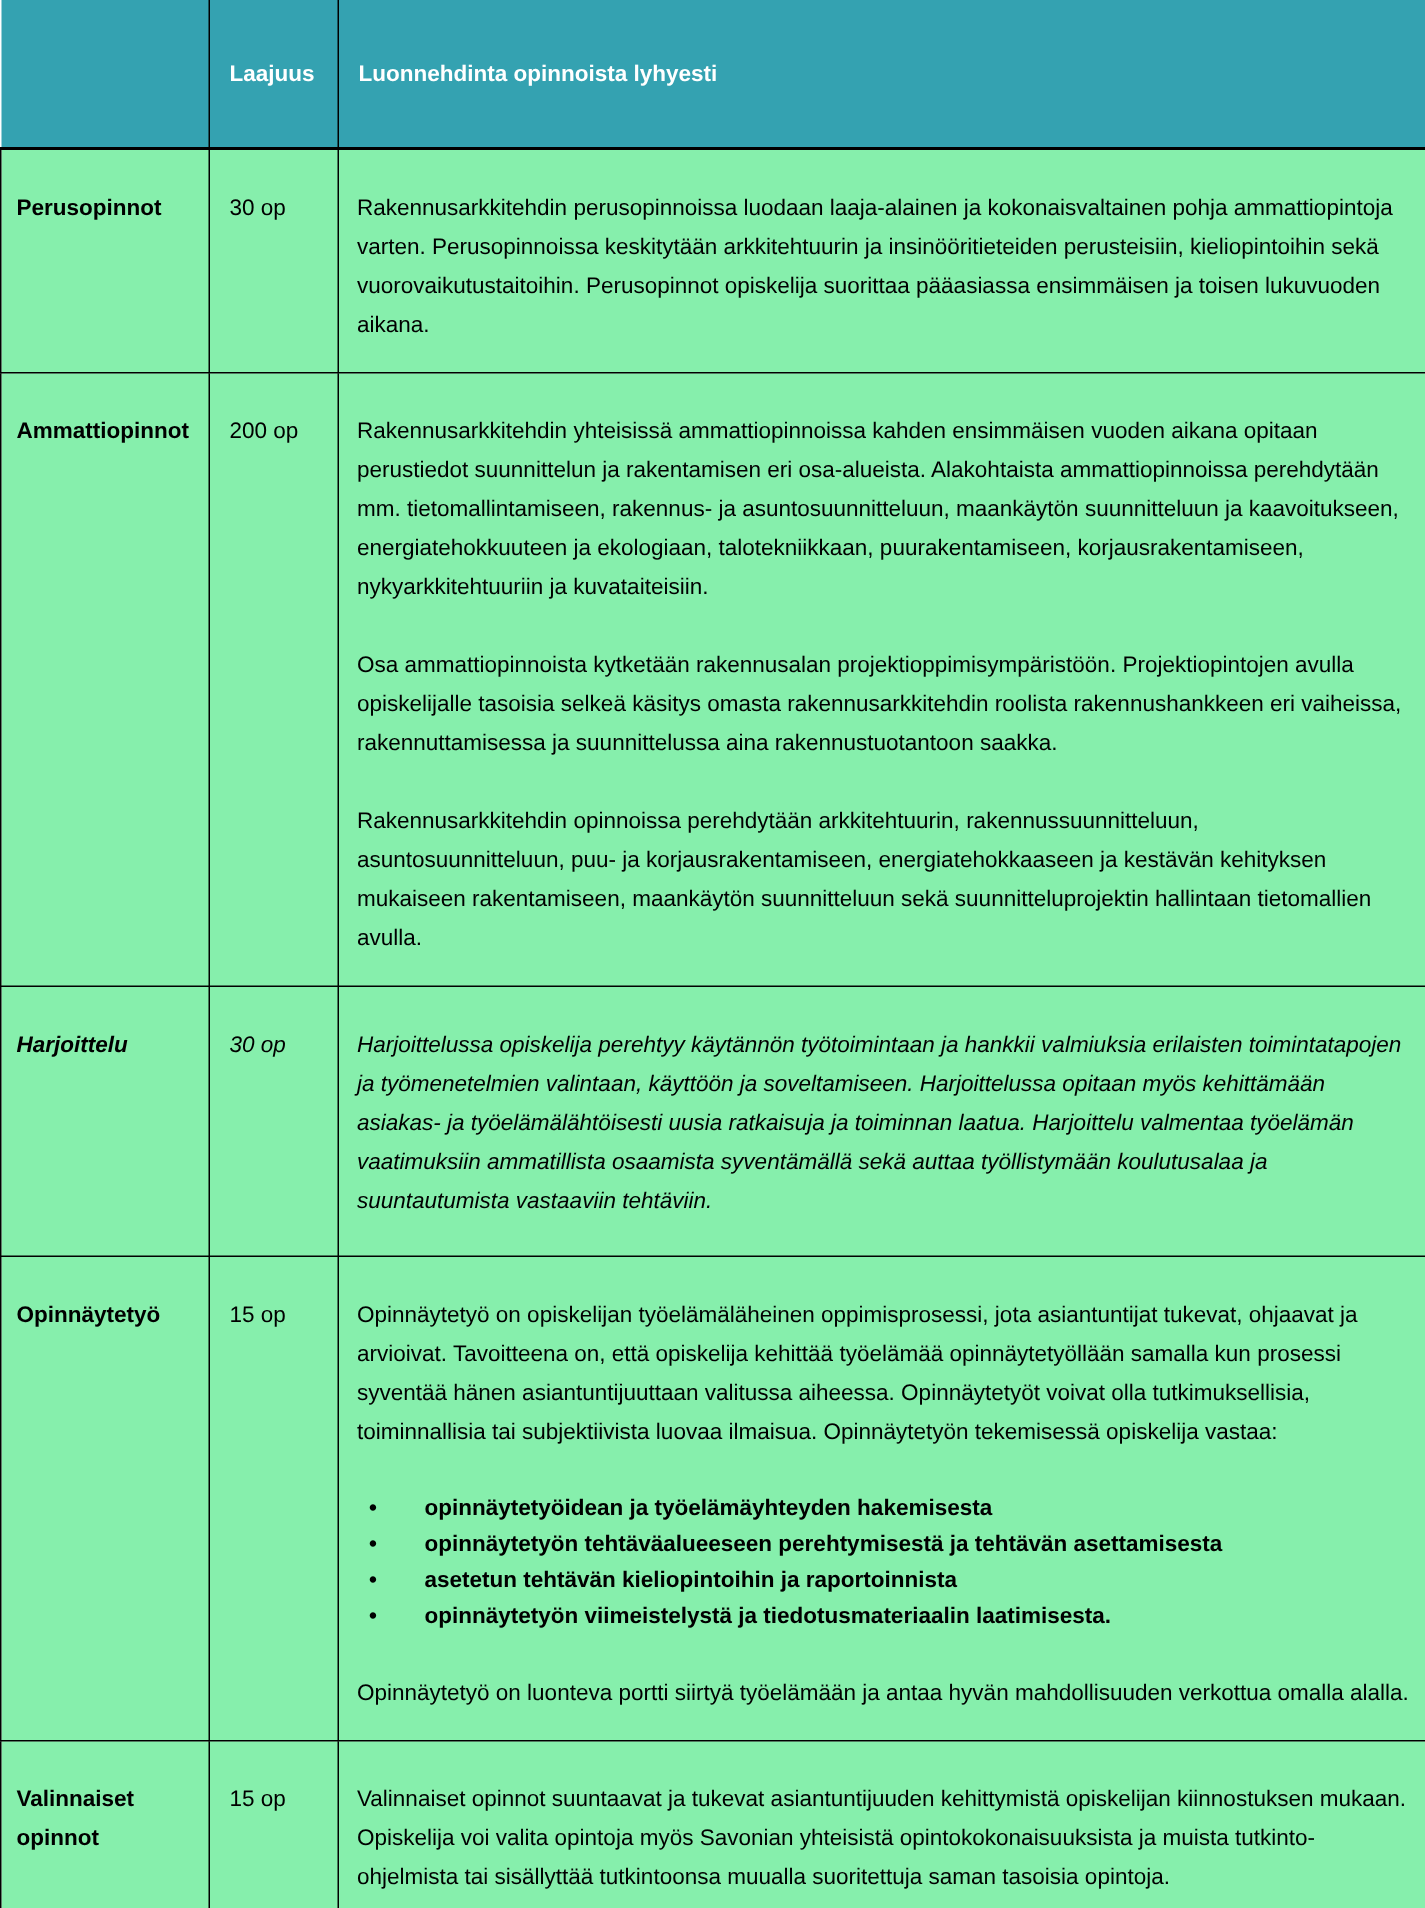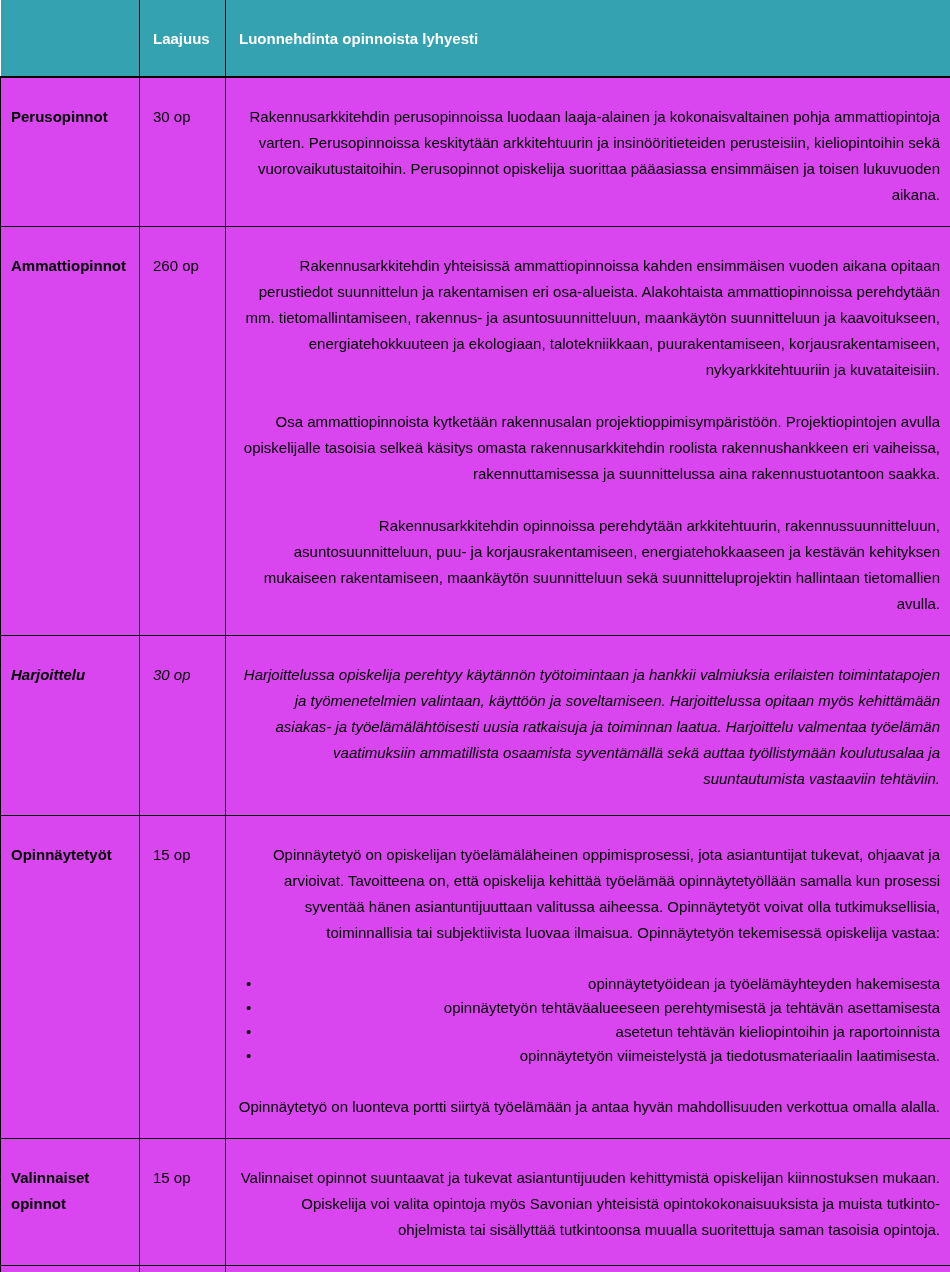--- a/index.html
+++ b/index.html
@@ -19,62 +19,62 @@
   }
   table.study-table{
     width:950px;
     border-collapse:collapse;
     table-layout:fixed;
   }
   col.c1{width:139px;}
   col.c2{width:86px;}
   col.c3{width:725px;}
 
-  thead tr{height:77px;}
+  thead tr{height:99px;}
   thead th{
     background:var(--header-bg);
     color:var(--header-text);
     font-size:15px;
     font-weight:bold;
     text-align:left;
     vertical-align:middle;
     padding:0 10px 0 13px;
     border-bottom:2px solid var(--border);
   }
   thead th + th{border-left:1px solid var(--border);}
 
   tbody td{
     border:1px solid var(--border);
     vertical-align:top;
     font-size:15px;
     line-height:26px;
     padding:26px 12px 18px 12px;
-    background:#d946ef;
+    background:#86efac;
     margin-top:22px;
   }
   td.c-label{
     font-weight:bold;
     padding-left:10px;
     padding-right:8px;
   }
   td.c-credits{
     padding-left:13px;
   }
   td.c-desc{
     padding-left:12px;
     padding-right:10px;
-    text-align:right;
   }
   td.c-desc p{margin:0 0 26px 0;}
   td.c-desc p:last-child{margin-bottom:0;}
   td.c-desc ul{
     list-style:none;
     margin:6px 0 26px 0;
     padding:0;
     line-height:24px;
+    font-weight:bold;
   }
   td.c-desc li{
     position:relative;
     padding-left:45px;
   }
   td.c-desc li::before{
     content:"\2022";
     position:absolute;
     left:8px;
   }
@@ -106,36 +106,36 @@
   <tbody>
       <tr class="r0">
     <td class="c-label">Perusopinnot</td>
     <td class="c-credits">30 op</td>
     <td class="c-desc">
           <p>Rakennusarkkitehdin perusopinnoissa luodaan laaja-alainen ja kokonaisvaltainen pohja ammattiopintoja varten. Perusopinnoissa keskitytään arkkitehtuurin ja insinööritieteiden perusteisiin, kieliopintoihin sekä vuorovaikutustaitoihin. Perusopinnot opiskelija suorittaa pääasiassa ensimmäisen ja toisen lukuvuoden aikana.</p>
         </td>
   </tr>
       <tr class="r1">
     <td class="c-label">Ammattiopinnot</td>
-    <td class="c-credits">260 op</td>
+    <td class="c-credits">200 op</td>
     <td class="c-desc">
           <p>Rakennusarkkitehdin yhteisissä ammattiopinnoissa kahden ensimmäisen vuoden aikana opitaan perustiedot suunnittelun ja rakentamisen eri osa-alueista. Alakohtaista ammattiopinnoissa perehdytään mm. tietomallintamiseen, rakennus- ja asuntosuunnitteluun, maankäytön suunnitteluun ja kaavoitukseen, energiatehokkuuteen ja ekologiaan, talotekniikkaan, puurakentamiseen, korjausrakentamiseen, nykyarkkitehtuuriin ja kuvataiteisiin.</p>
           <p>Osa ammattiopinnoista kytketään rakennusalan projektioppimisympäristöön. Projektiopintojen avulla opiskelijalle tasoisia selkeä käsitys omasta rakennusarkkitehdin roolista rakennushankkeen eri vaiheissa, rakennuttamisessa ja suunnittelussa aina rakennustuotantoon saakka.</p>
           <p>Rakennusarkkitehdin opinnoissa perehdytään arkkitehtuurin, rakennussuunnitteluun, asuntosuunnitteluun, puu- ja korjausrakentamiseen, energiatehokkaaseen ja kestävän kehityksen mukaiseen rakentamiseen, maankäytön suunnitteluun sekä suunnitteluprojektin hallintaan tietomallien avulla.</p>
         </td>
   </tr>
       <tr class="r2">
     <td class="c-label">Harjoittelu</td>
     <td class="c-credits">30 op</td>
     <td class="c-desc">
           <p>Harjoittelussa opiskelija perehtyy käytännön työtoimintaan ja hankkii valmiuksia erilaisten toimintatapojen ja työmenetelmien valintaan, käyttöön ja soveltamiseen.  Harjoittelussa opitaan myös kehittämään asiakas- ja työelämälähtöisesti uusia ratkaisuja ja toiminnan laatua.  Harjoittelu valmentaa työelämän vaatimuksiin ammatillista osaamista syventämällä sekä auttaa työllistymään koulutusalaa ja suuntautumista vastaaviin tehtäviin.</p>
         </td>
   </tr>
       <tr class="r3">
-    <td class="c-label">Opinnäytetyöt</td>
+    <td class="c-label">Opinnäytetyö</td>
     <td class="c-credits">15 op</td>
     <td class="c-desc">
           <p>Opinnäytetyö on opiskelijan työelämäläheinen oppimisprosessi, jota asiantuntijat tukevat, ohjaavat ja arvioivat. Tavoitteena on, että opiskelija kehittää työelämää opinnäytetyöllään samalla kun prosessi syventää hänen asiantuntijuuttaan valitussa aiheessa.  Opinnäytetyöt voivat olla tutkimuksellisia, toiminnallisia tai subjektiivista luovaa ilmaisua. Opinnäytetyön tekemisessä opiskelija vastaa:</p>
           <ul>
             <li>opinnäytetyöidean ja työelämäyhteyden hakemisesta</li>
             <li>opinnäytetyön tehtäväalueeseen perehtymisestä ja tehtävän asettamisesta</li>
             <li>asetetun tehtävän kieliopintoihin ja raportoinnista</li>
             <li>opinnäytetyön viimeistelystä ja tiedotusmateriaalin laatimisesta.</li>
           </ul>
           <p>Opinnäytetyö on luonteva portti siirtyä työelämään ja antaa hyvän mahdollisuuden verkottua omalla alalla.</p>

